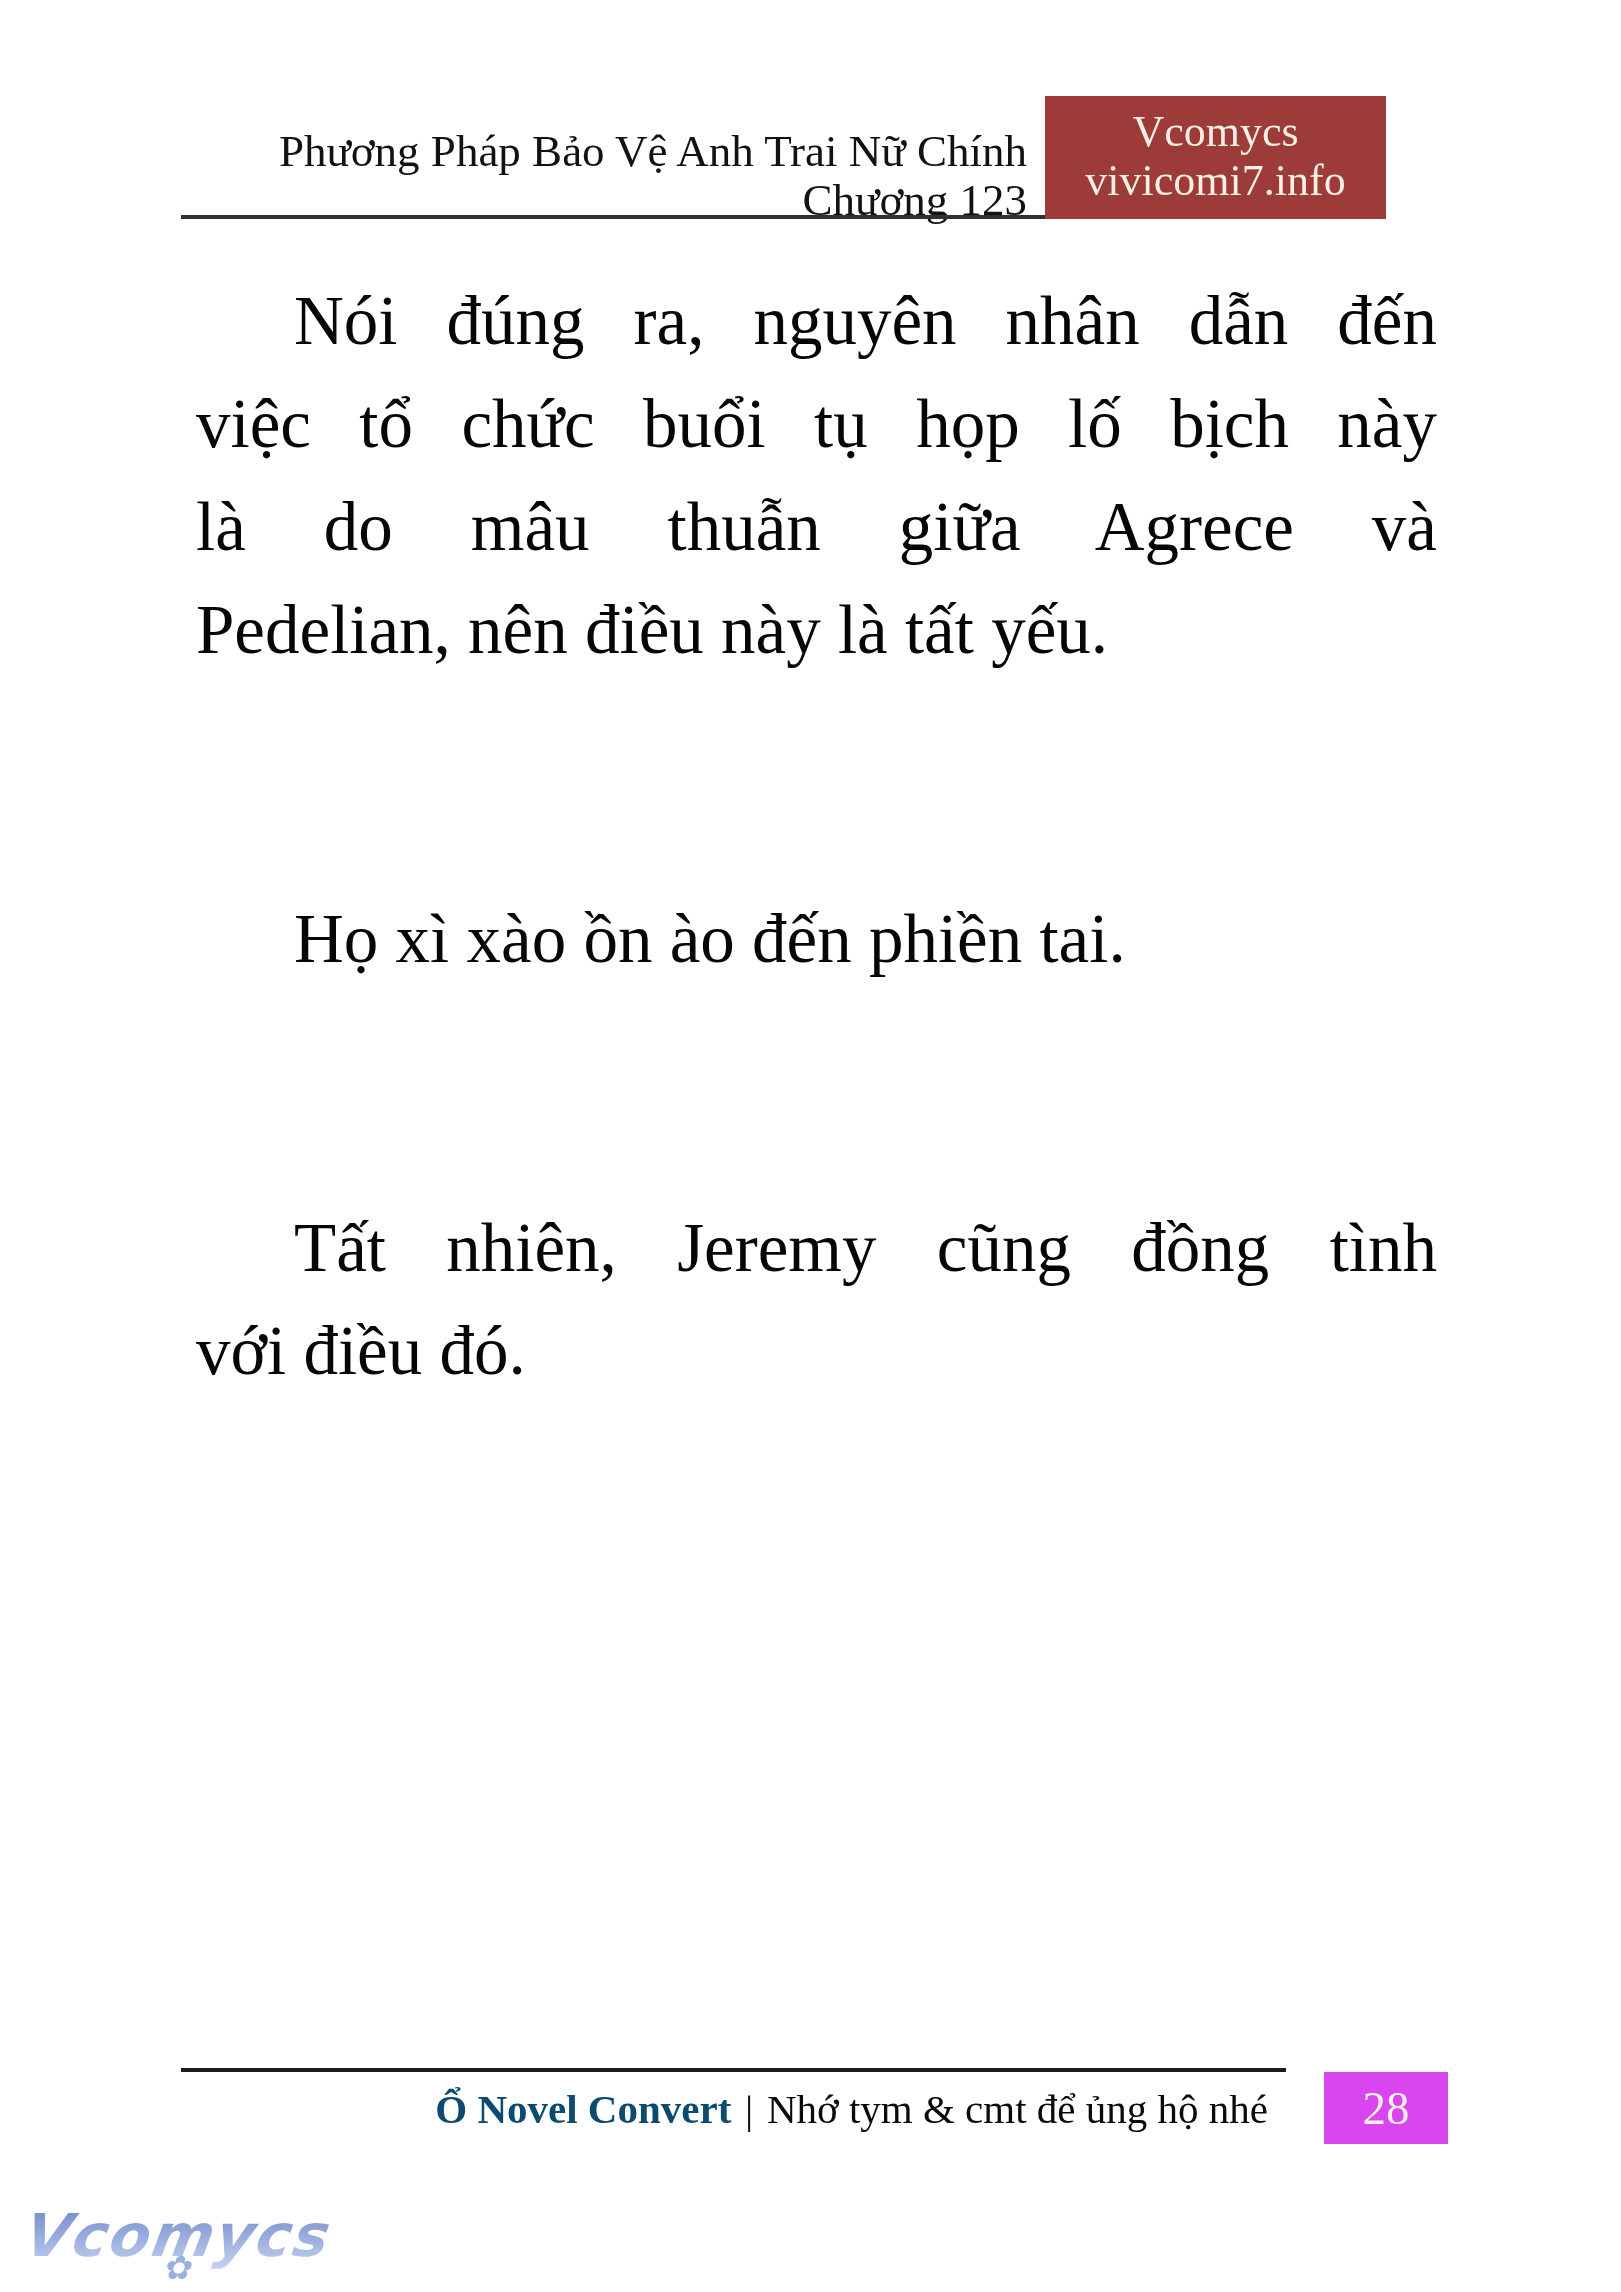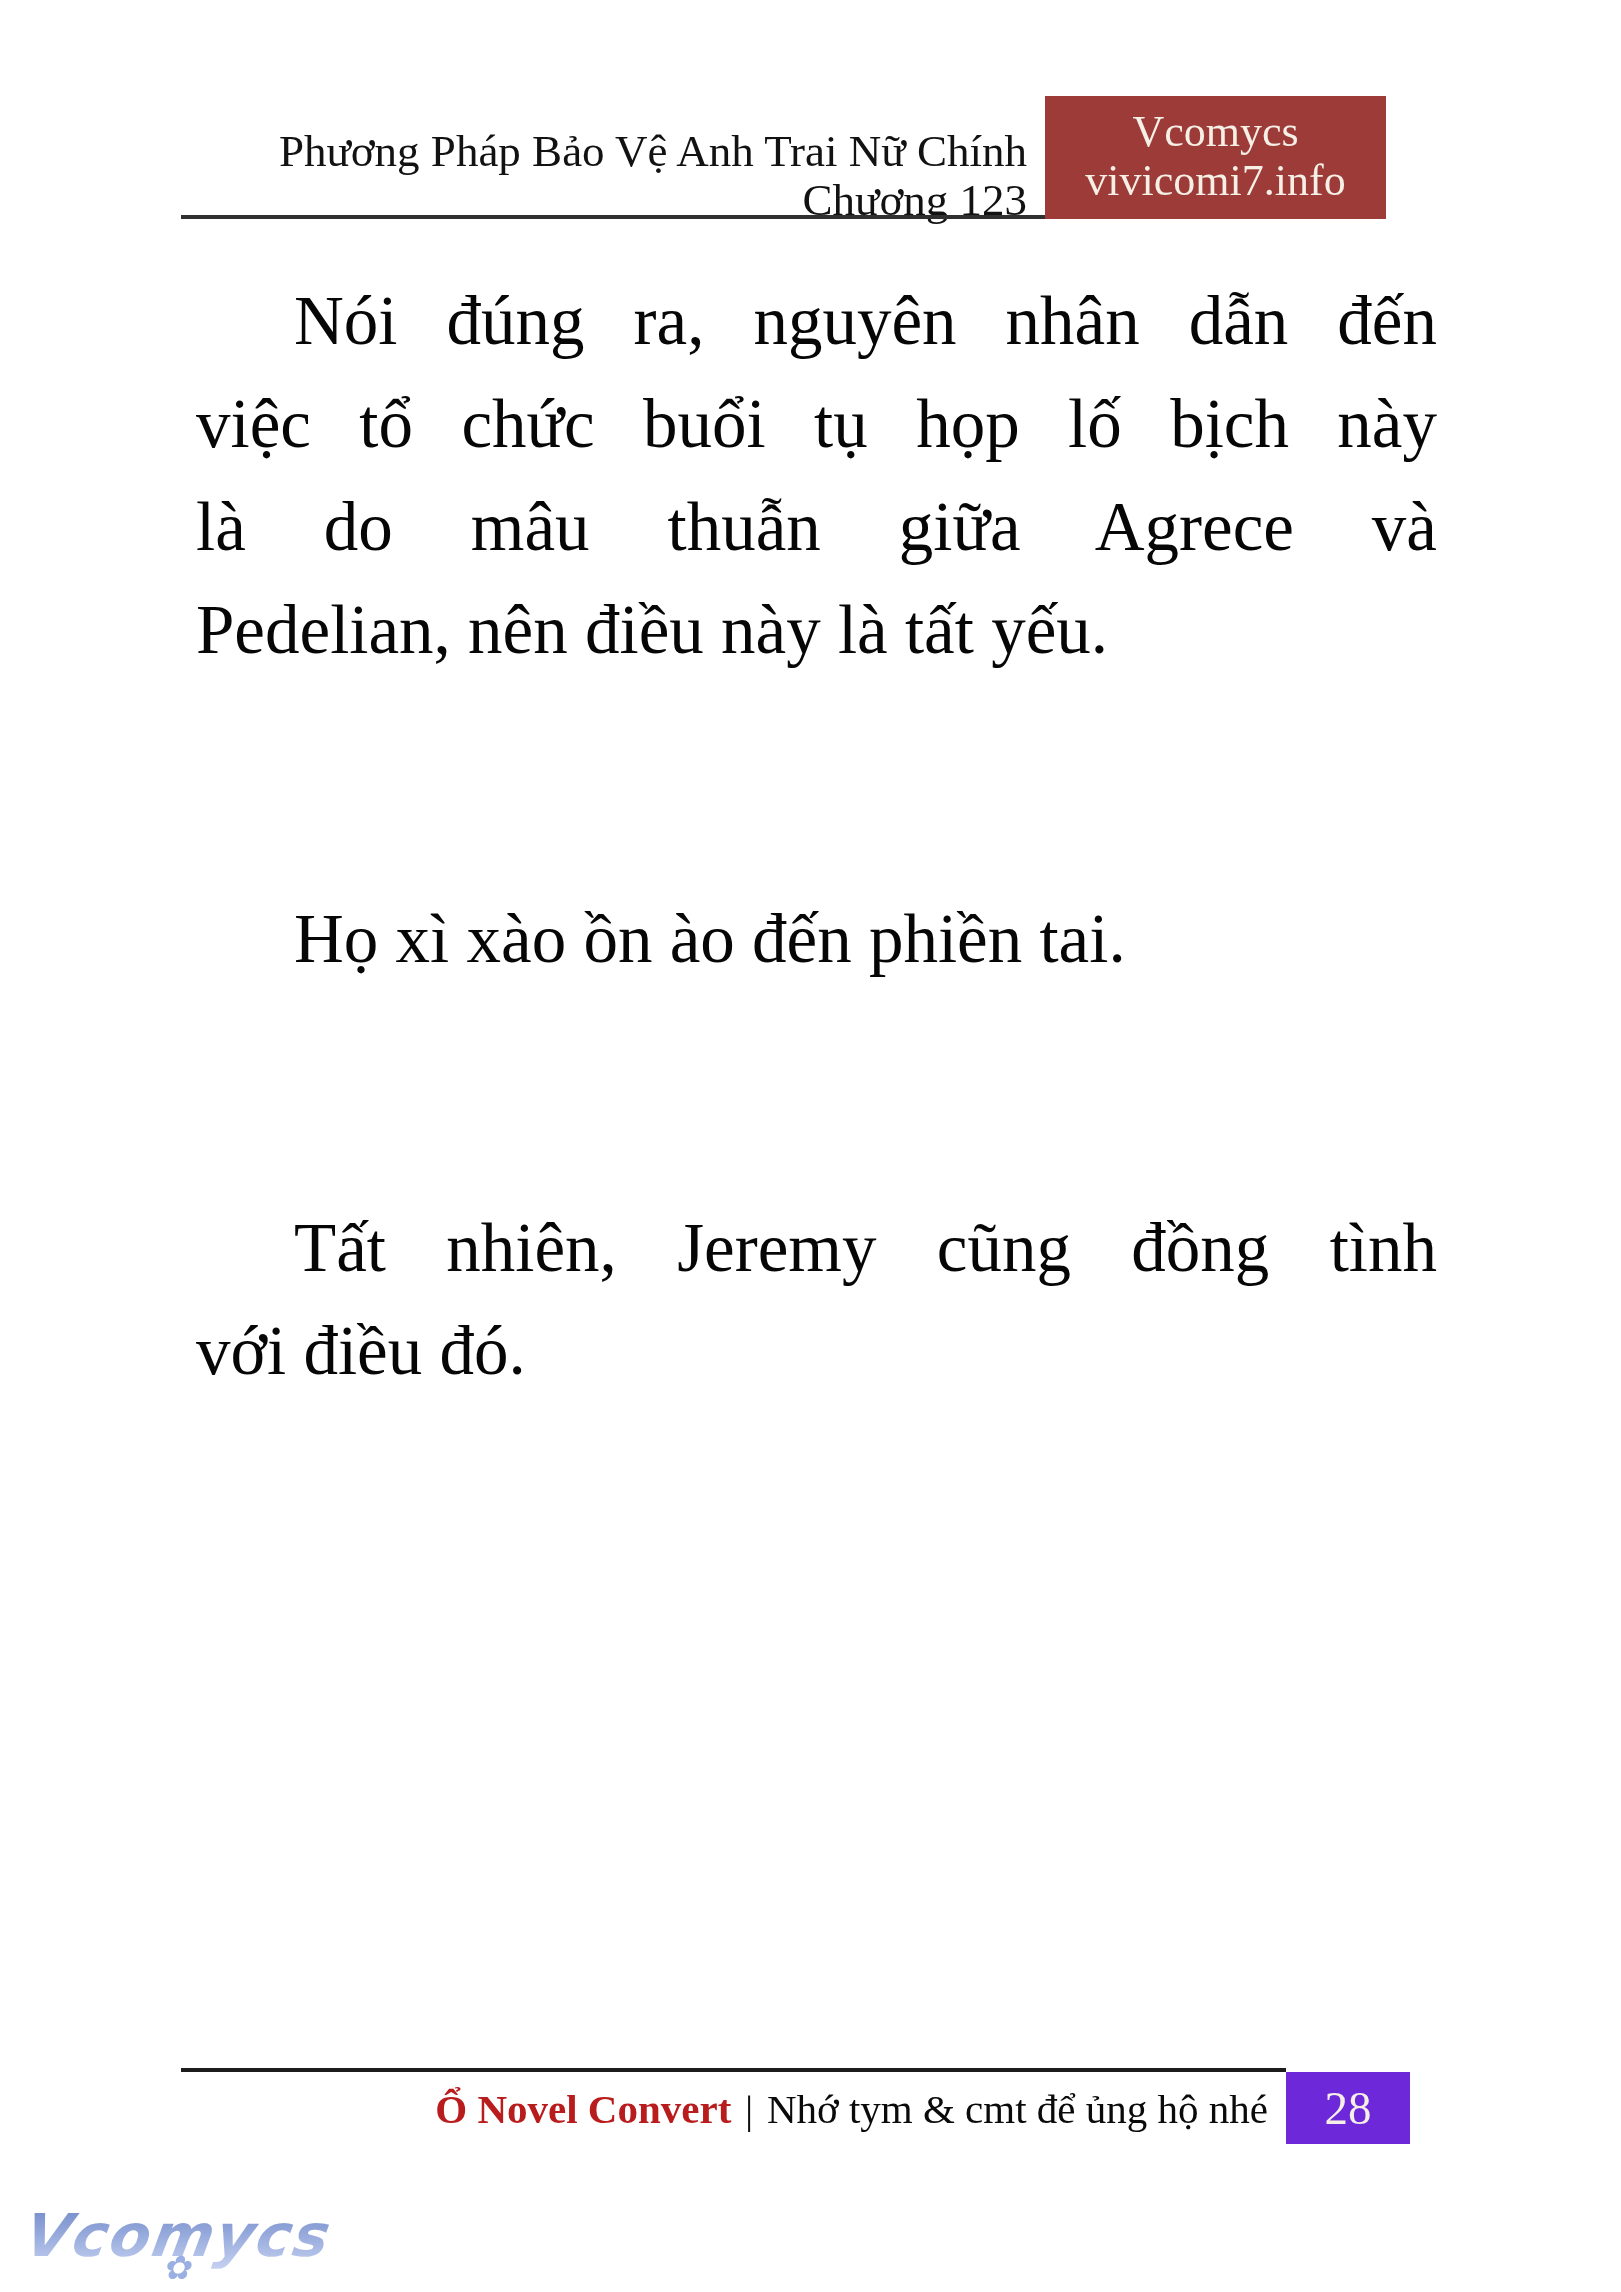--- a/index.html
+++ b/index.html
@@ -89,23 +89,23 @@
         <div class="line indent">Họ xì xào ồn ào đến phiền tai.</div>
       </div>
       <div class="para">
         <div class="line indent jfull">Tất nhiên, Jeremy cũng đồng tình</div>
         <div class="line">với điều đó.</div>
       </div>
     </main>
 
   <div class="footer-rule"></div>
 
-  <div class="footer-text"><span class="footer-brand" style="color: #b91c1c;">Ổ Novel Convert</span><span class="footer-sep">|</span><span>Nhớ tym &amp; cmt để ủng hộ nhé</span></div>
+  <div class="footer-text"><span class="footer-brand" style="color: #0c4a6e;">Ổ Novel Convert</span><span class="footer-sep">|</span><span>Nhớ tym &amp; cmt để ủng hộ nhé</span></div>
 
-  <div class="page-box" style="background: #6d28d9; color: rgb(245, 239, 230);">
+  <div class="page-box" style="background: #d946ef; color: rgb(245, 239, 230); margin-left: 38px;">
     <span>28</span>
   </div>
 
   <div class="watermark">
     <span class="wm-text">Vcomycs</span>
     <span class="wm-flower">✿</span>
   </div>
 
 </div>
 

